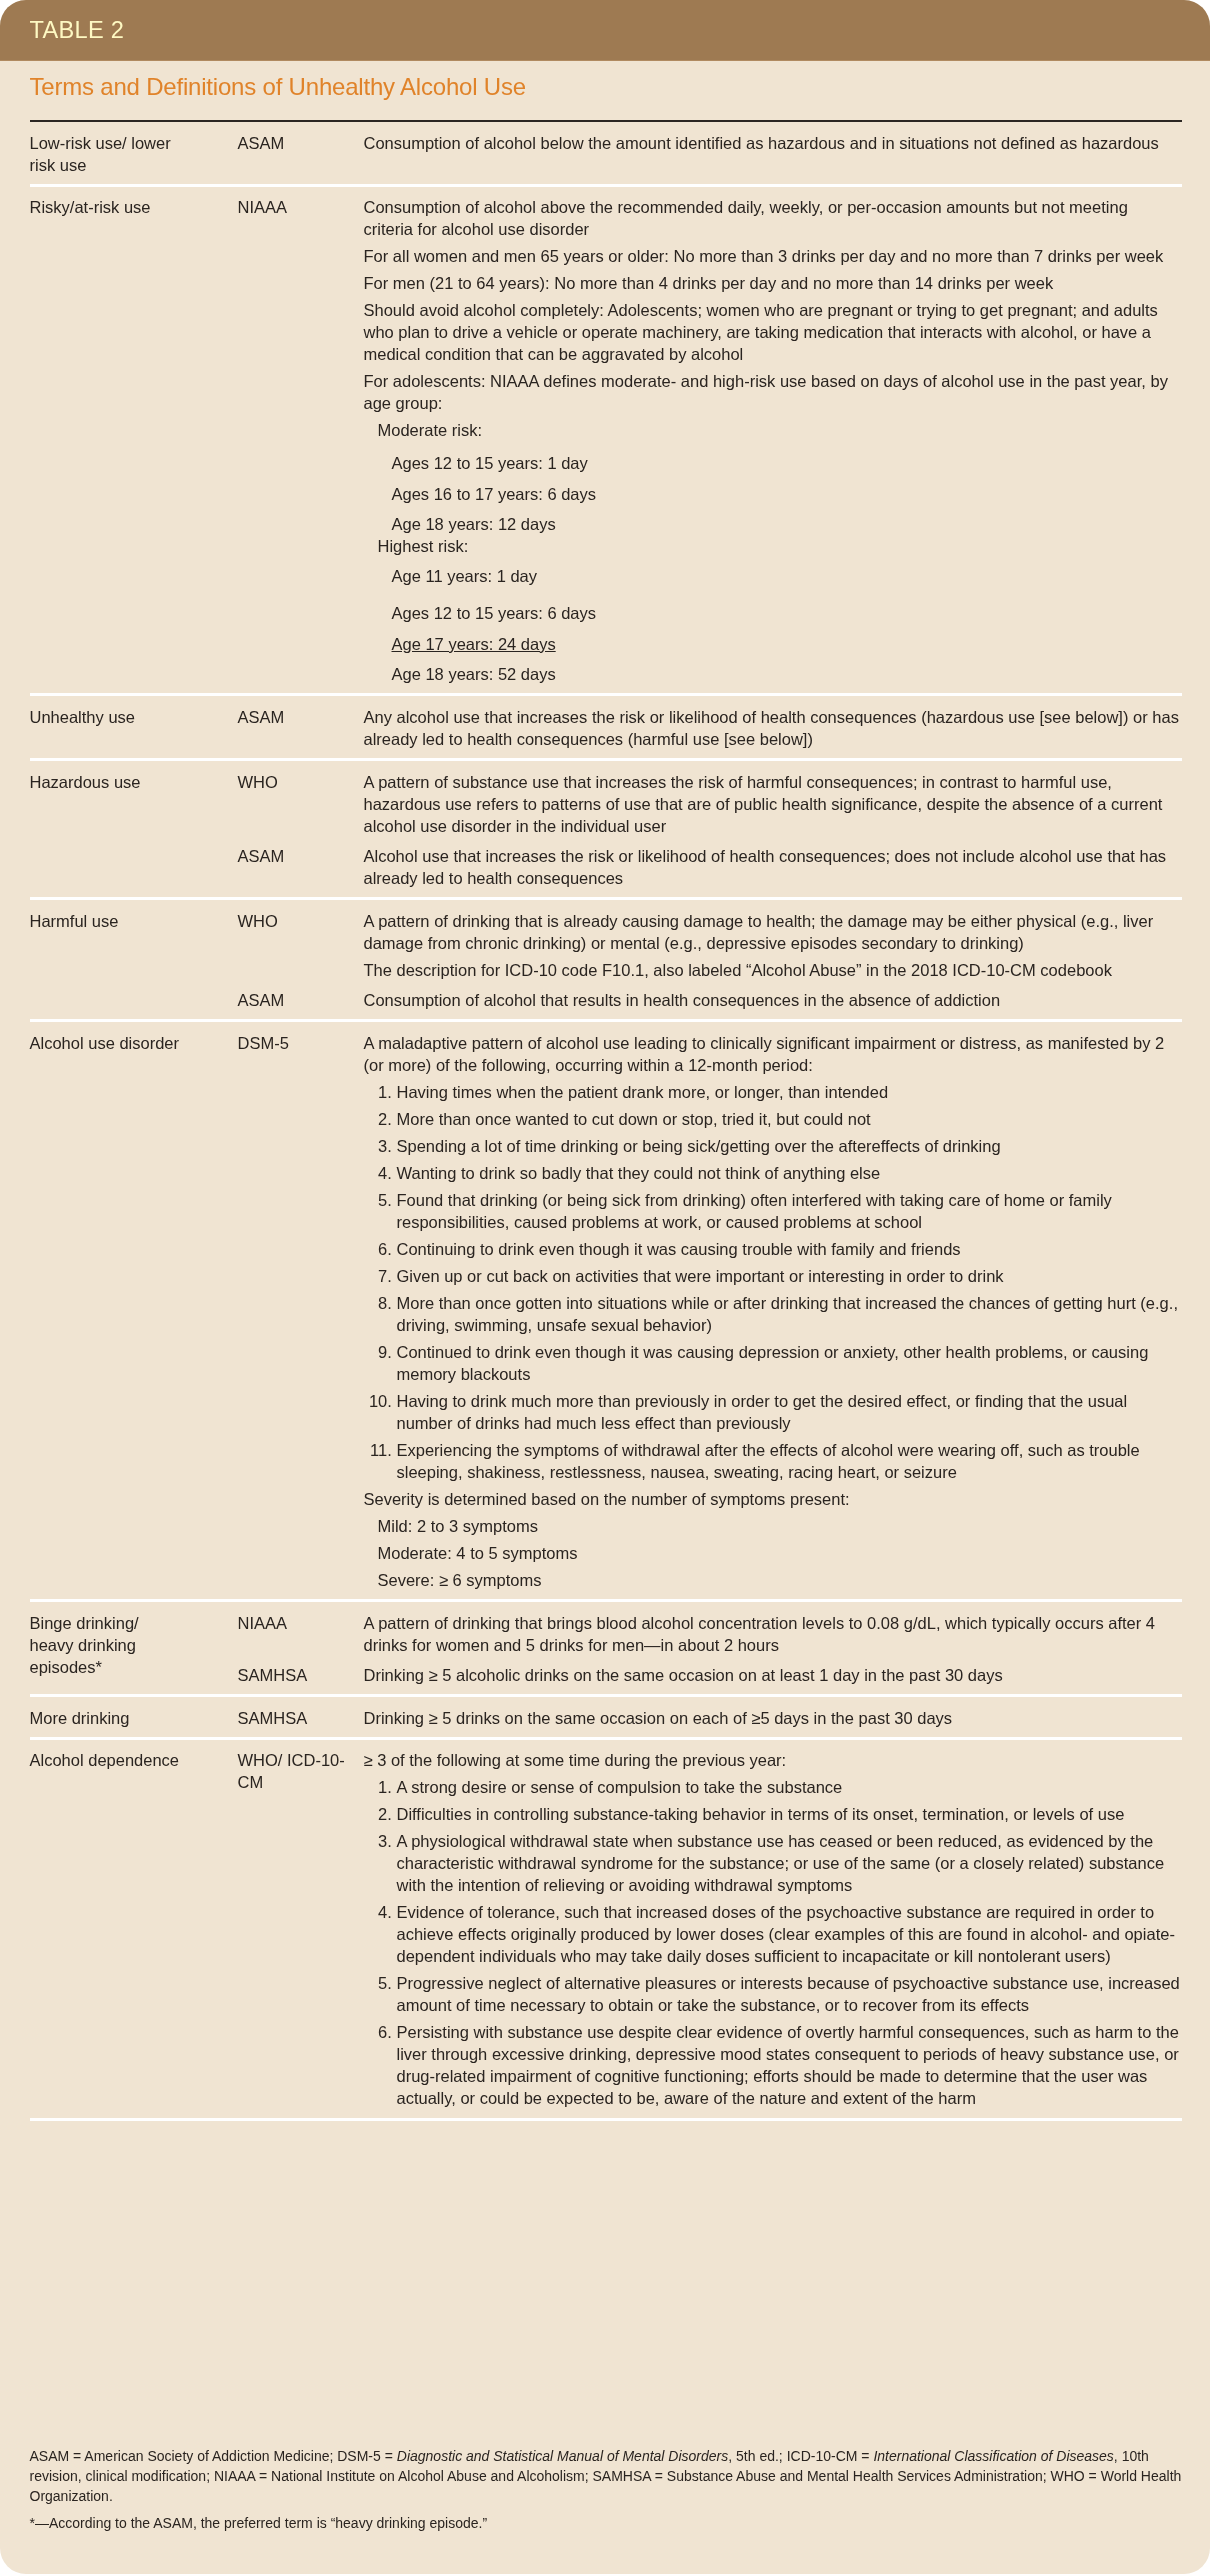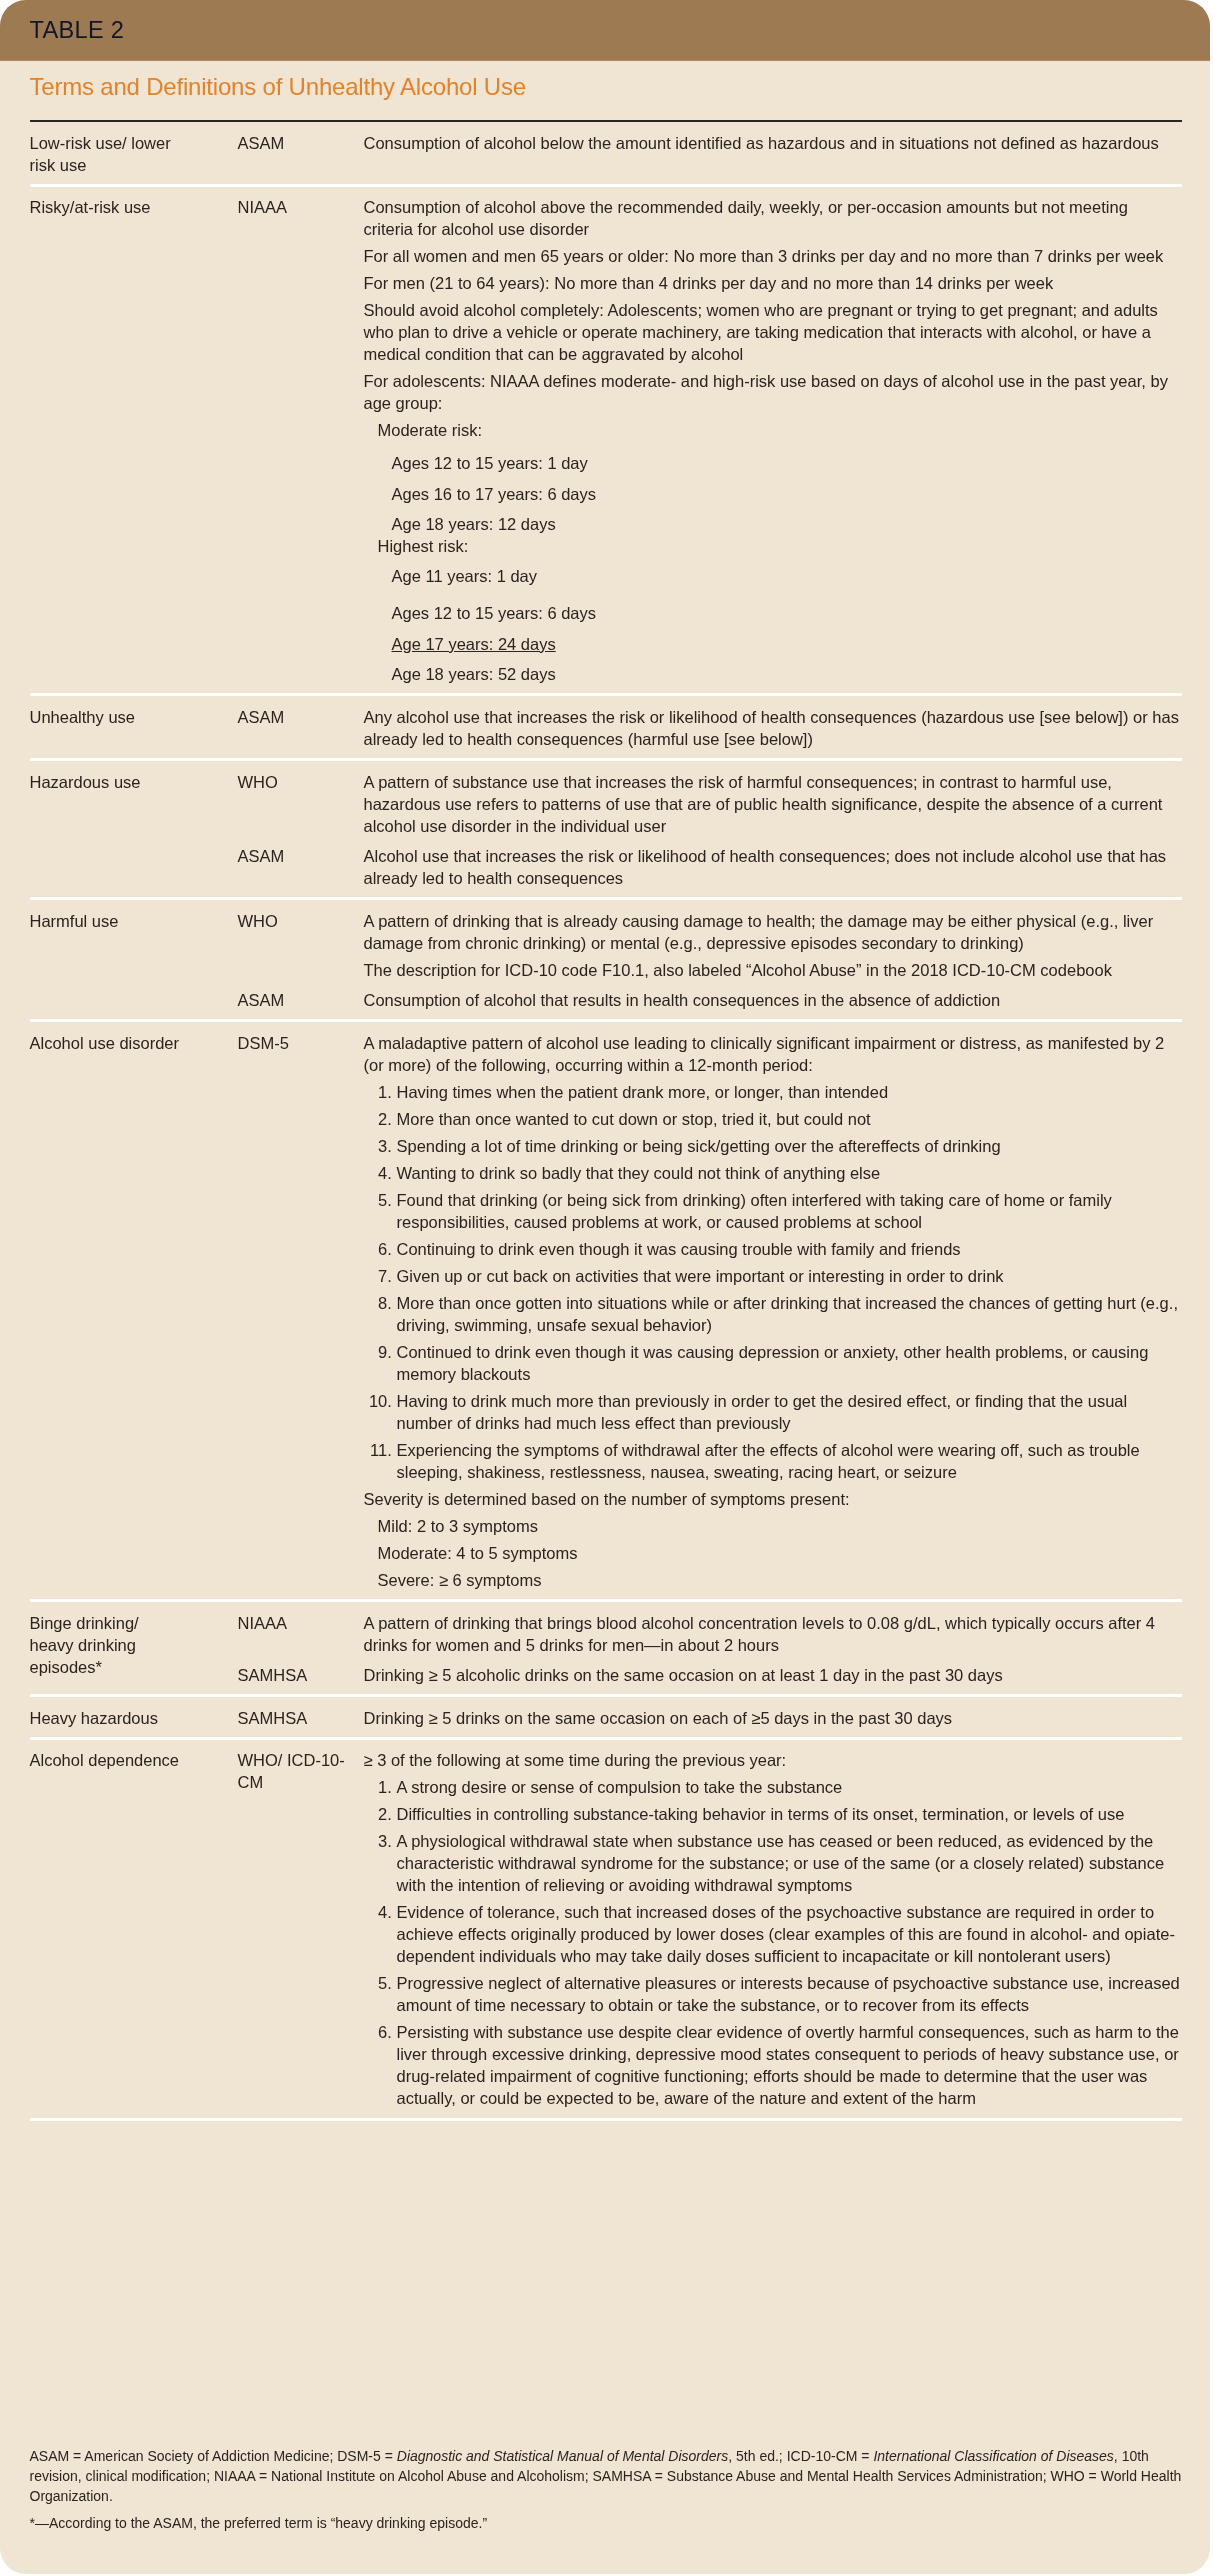--- a/index.html
+++ b/index.html
@@ -7,21 +7,21 @@
   .panel {
     position: absolute; left: 0; top: 0; width: 1210px; height: 2574px;
     background: #f0e4d2; border-radius: 26px; overflow: hidden;
     font-family: "Liberation Sans", "DejaVu Sans", sans-serif;
     color: #2a2420;
   }
   .hdr {
     height: 61px; background: #9e7a52; border-bottom: 1.2px solid #b08a60;
     display: flex; align-items: center; padding-left: 29.5px; box-sizing: border-box;
   }
-  .hdr-label { color: #0f172a; font-size: 23.6px; font-weight: normal; letter-spacing: 0.3px; }
+  .hdr-label { color: #fef9c3; font-size: 23.6px; font-weight: normal; letter-spacing: 0.3px; }
   .title {
     position: absolute; left: 29.5px; top: 73px;
     color: #e0832a; font-size: 24px; font-weight: normal; letter-spacing: -0.2px;
   }
   .tbl { position: absolute; left: 29.5px; top: 118px; width: 1152px; font-size: 16.5px; line-height: 22px; }
   .colhead { display: flex; height: 33px; align-items: center; font-weight: bold; font-size: 16.5px; color: #1f1b18; }
   .hrule { height: 2.4px; background: #2b2622; margin-top: 1.8px; }
   .c1 { width: 160px; flex: none; }
   .c2 { width: 126px; flex: none; }
   .c3 { flex: 1; }
@@ -206,21 +206,21 @@
             </div>
             <div class="sub">
               <div class="src">SAMHSA</div>
               <div class="defs">
                 <div class="p">Drinking ≥ 5 alcoholic drinks on the same occasion on at least 1 day in the past 30 days</div>
               </div>
             </div>
           </div>
         </div>
         <div class="row">
-          <div class="term">Heavy hazardous</div>
+          <div class="term">More drinking</div>
           <div class="subs">
             <div class="sub">
               <div class="src">SAMHSA</div>
               <div class="defs">
                 <div class="p">Drinking ≥ 5 drinks on the same occasion on each of ≥5 days in the past 30 days</div>
               </div>
             </div>
           </div>
         </div>
         <div class="row">

